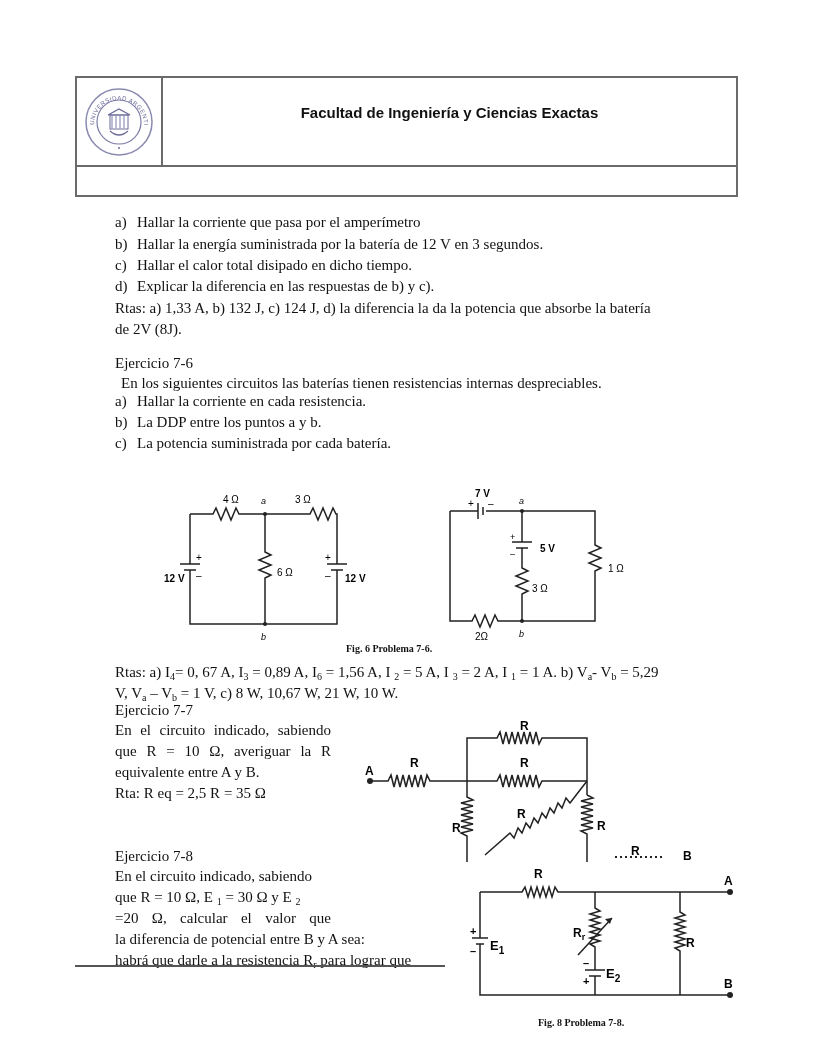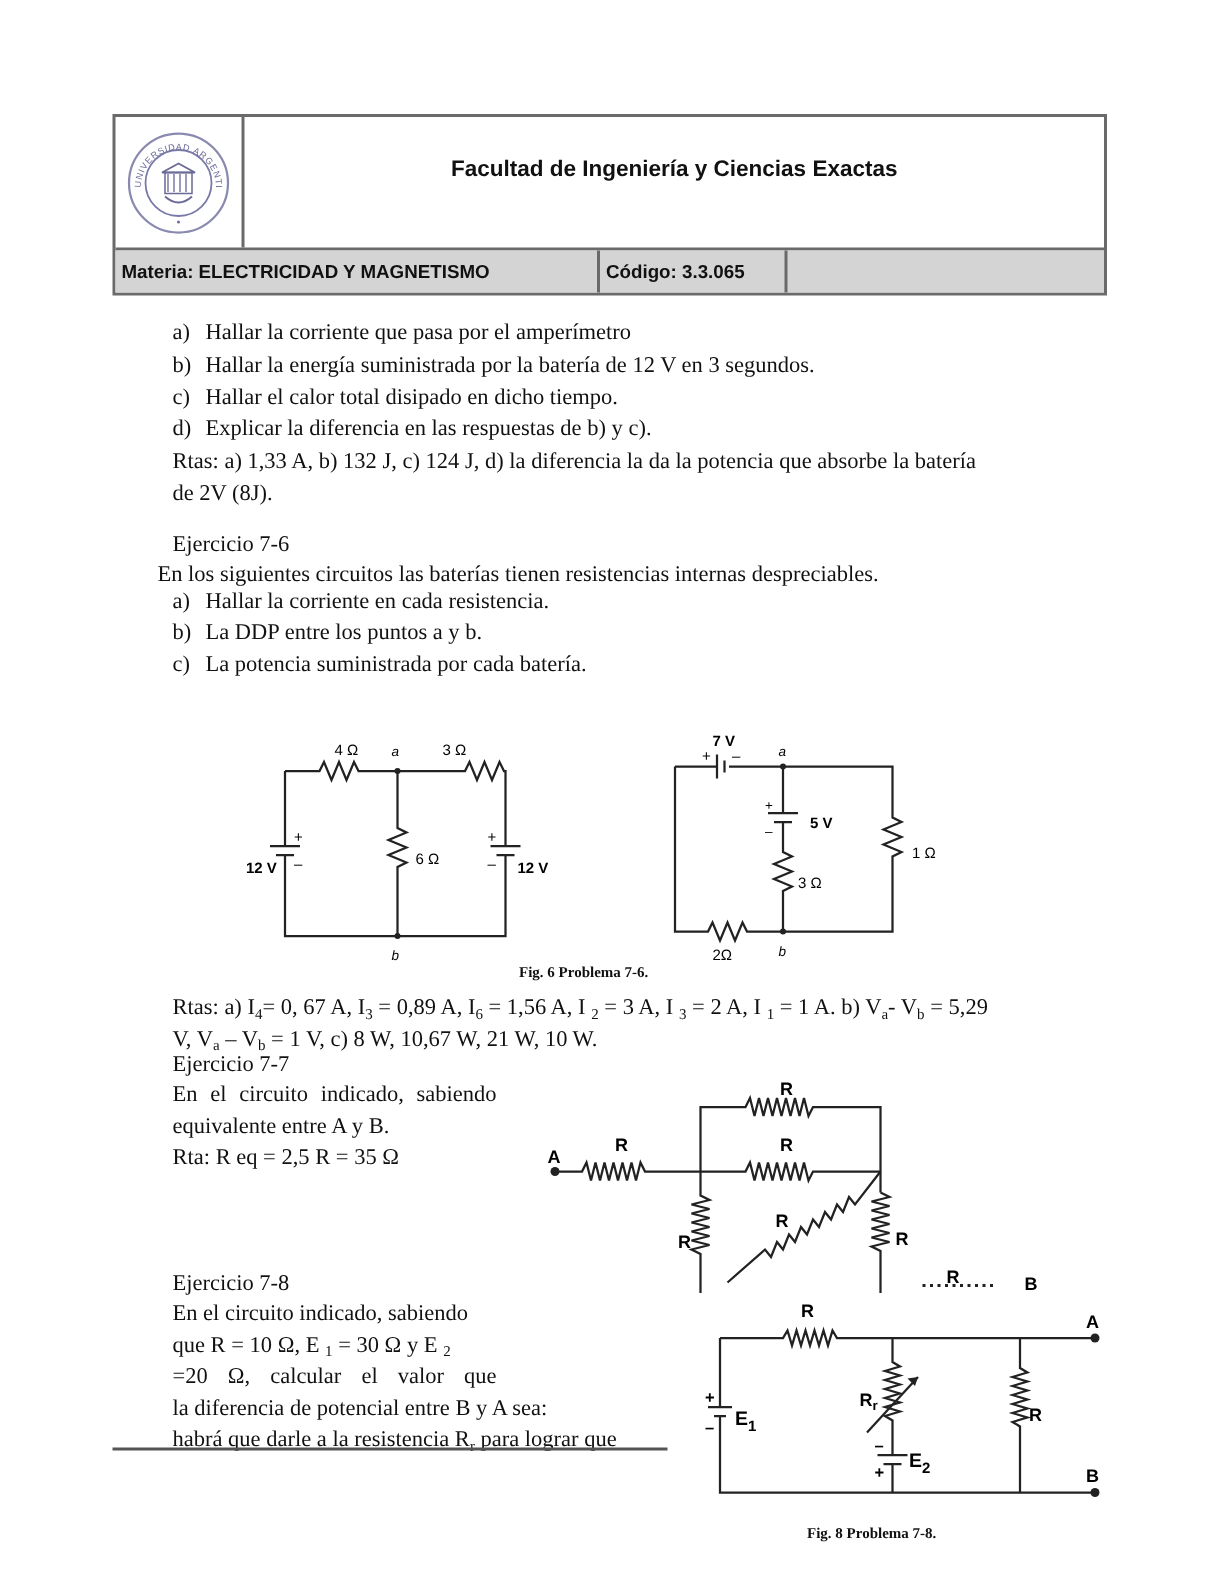--- a/index.html
+++ b/index.html
@@ -44,40 +44,35 @@
         <path d="M28 46 q9 8 18 0" fill="none" stroke="#6a6a98" stroke-width="1.2"></path>
         <path id="sealarc" d="M12 40 A25 25 0 1 1 62 40" fill="none"></path>
         <text font-size="6" fill="#6a6a98" letter-spacing="0.5"><textPath href="#sealarc">UNIVERSIDAD ARGENTINA DE LA EMPRESA</textPath></text>
         <circle cx="37" cy="63" r="1" fill="#6a6a98"></circle>
       </svg>
     </div>
     <div class="title-cell">
       <div class="title-main">Facultad de Ingeniería y Ciencias Exactas</div>
     </div>
   </div>
-  <div class="hdr-bot">
-    <div class="c c1">Materia: ELECTRICIDAD Y MAGNETISMO</div>
-    <div class="c c2">Código: 3.3.065</div>
-    <div class="c c3"></div>
-  </div>
 </div>
 
 <div>
   <div class="li" style="top:214px"><span class="m">a)</span><span>Hallar la corriente que pasa por el amperímetro</span></div>
   <div class="li" style="top:236px"><span class="m">b)</span><span>Hallar la energía suministrada por la batería de 12 V en 3 segundos.</span></div>
   <div class="li" style="top:257px"><span class="m">c)</span><span>Hallar el calor total disipado en dicho tiempo.</span></div>
   <div class="li" style="top:278px"><span class="m">d)</span><span>Explicar la diferencia en las respuestas de b) y c).</span></div>
 </div>
 <div class="abs txt" style="left:115px; top:298px">
   <b>Rtas:</b><span> a) 1,33 A, b) 132 J, c) 124 J, d)  la diferencia la da la potencia que absorbe la batería</span><br>
   <span>de 2V (8J).</span>
 </div>
 
 <div class="abs txt" style="left:115px; top:353px"><b>Ejercicio 7-6</b></div>
-<div class="abs txt" style="left:105px; top:373px">En los siguientes circuitos las baterías tienen resistencias internas despreciables.</div>
+<div class="abs txt" style="left:121px; top:373px">En los siguientes circuitos las baterías tienen resistencias internas despreciables.</div>
 <div>
   <div class="li" style="top:393px"><span class="m">a)</span><span>Hallar la corriente en cada resistencia.</span></div>
   <div class="li" style="top:414px"><span class="m">b)</span><span>La DDP entre los puntos a y b.</span></div>
   <div class="li" style="top:435px"><span class="m">c)</span><span>La potencia suministrada por cada batería.</span></div>
 </div>
 
 <svg class="abs" style="left:145px; top:480px" width="240" height="165" viewBox="0 0 240 165">
   <g stroke="#222" stroke-width="1.5" fill="none">
     <path d="M45 34 H68 l3 -6 l5 12 l5 -12 l5 12 l5 -12 l3 6 H165 l3 -6 l5 12 l5 -12 l5 12 l5 -12 l3 6 H192 V80"></path>
     <path d="M45 34 V80"></path>
@@ -121,27 +116,28 @@
   <text x="80" y="60" font-size="9">+</text>
   <text x="80" y="77" font-size="9">–</text>
   <text x="102" y="112" font-size="10" font-family="Liberation Serif, serif">3 Ω</text>
   <text x="178" y="92" font-size="10" font-family="Liberation Serif, serif">1 Ω</text>
   <text x="45" y="160" font-size="10" font-family="Liberation Serif, serif">2Ω</text>
 </svg>
 
 <div class="abs fig-cap" style="left:346px; top:643px">Fig. 6 Problema 7-6.</div>
 
 <div class="abs txt" style="left:115px; top:662px">
-  <b>Rtas</b><span>: a) I</span><sub>4</sub><span>= 0, 67 A, I</span><sub>3</sub><span> = 0,89 A, I</span><sub>6</sub><span> = 1,56 A, I </span><sub>2</sub><span> = 3 A, I </span><sub>3</sub><span> = 2 A, I </span><sub>1</sub><span> = 1 A. b) V</span><sub>a</sub><span>- V</span><sub>b</sub><span> = 5,29</span><br>
+  <b>Rtas</b><span>: a) I</span><sub>4</sub><span>= 0, 67 A, I</span><sub>3</sub><span> = 0,89 A, I</span><sub>6</sub><span> = 1,56 A, I </span><sub>2</sub><span> = 5 A, I </span><sub>3</sub><span> = 2 A, I </span><sub>1</sub><span> = 1 A. b) V</span><sub>a</sub><span>- V</span><sub>b</sub><span> = 5,29</span><br>
   <span>V, V</span><sub>a</sub><span> – V</span><sub>b</sub><span> = 1 V, c) 8 W, 10,67 W, 21 W, 10 W.</span>
 </div>
 
 <div class="abs txt" style="left:115px; top:700px"><b>Ejercicio 7-7</b></div>
 <div class="abs" style="left:115px; top:720px; width:216px; font-size:15px; line-height:21px;">
   <div class="just" style="text-align-last:justify">En el circuito indicado, sabiendo</div>
+  <div class="just" style="text-align-last:justify">que R = 10 Ω, averiguar la R</div>
   <div>equivalente entre A y B.</div>
   <div><b>Rta:</b><span> R eq = 2,5 R = 35 Ω</span></div>
 </div>
 
 <svg class="abs" style="left:355px; top:705px" width="360" height="160" viewBox="0 0 360 160">
   <g stroke="#222" stroke-width="1.5" fill="none">
     <path d="M15 76 H33 l3 -6 l3 12 l3 -12 l3 12 l3 -12 l3 12 l3 -12 l3 12 l3 -12 l3 12 l3 -12 l3 12 l3 -12 l3 6 H142 l3 -6 l3 12 l3 -12 l3 12 l3 -12 l3 12 l3 -12 l3 12 l3 -12 l3 12 l3 -12 l3 12 l3 -12 l3 12 l3 -6 H232"></path>
     <path d="M112 76 V33 H142 l3 -6 l3 12 l3 -12 l3 12 l3 -12 l3 12 l3 -12 l3 12 l3 -12 l3 12 l3 -12 l3 12 l3 -12 l3 12 l3 -6 H232 V90"></path>
     <path d="M112 76 V92 l6 3 l-12 3 l12 3 l-12 3 l12 3 l-12 3 l12 3 l-12 3 l12 3 l-12 3 l12 3 l-12 3 l6 3 V157"></path>
     <path d="M232 90 l6 3 l-12 3 l12 3 l-12 3 l12 3 l-12 3 l12 3 l-12 3 l12 3 l-12 3 l12 3 l-12 3 l6 3 V157"></path>

